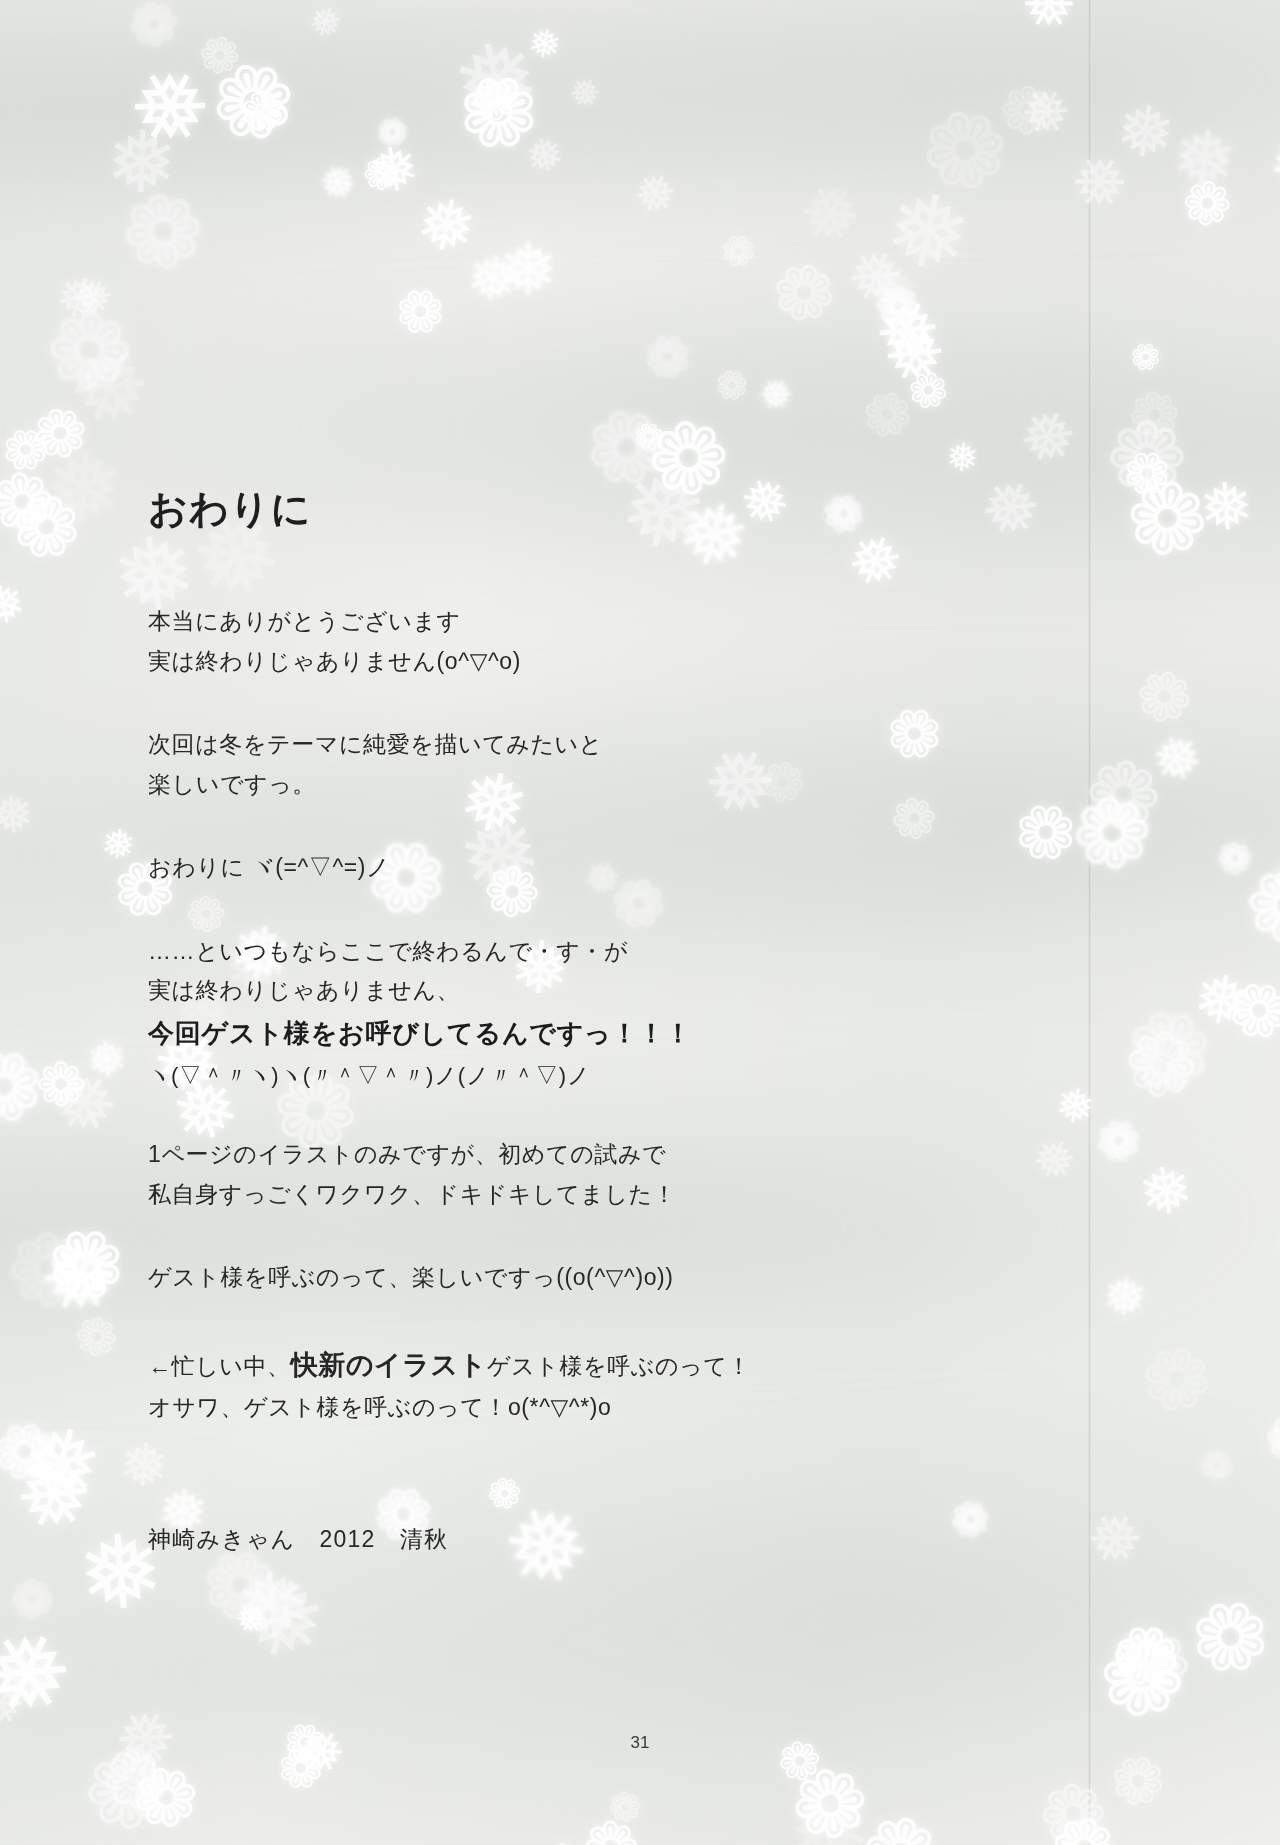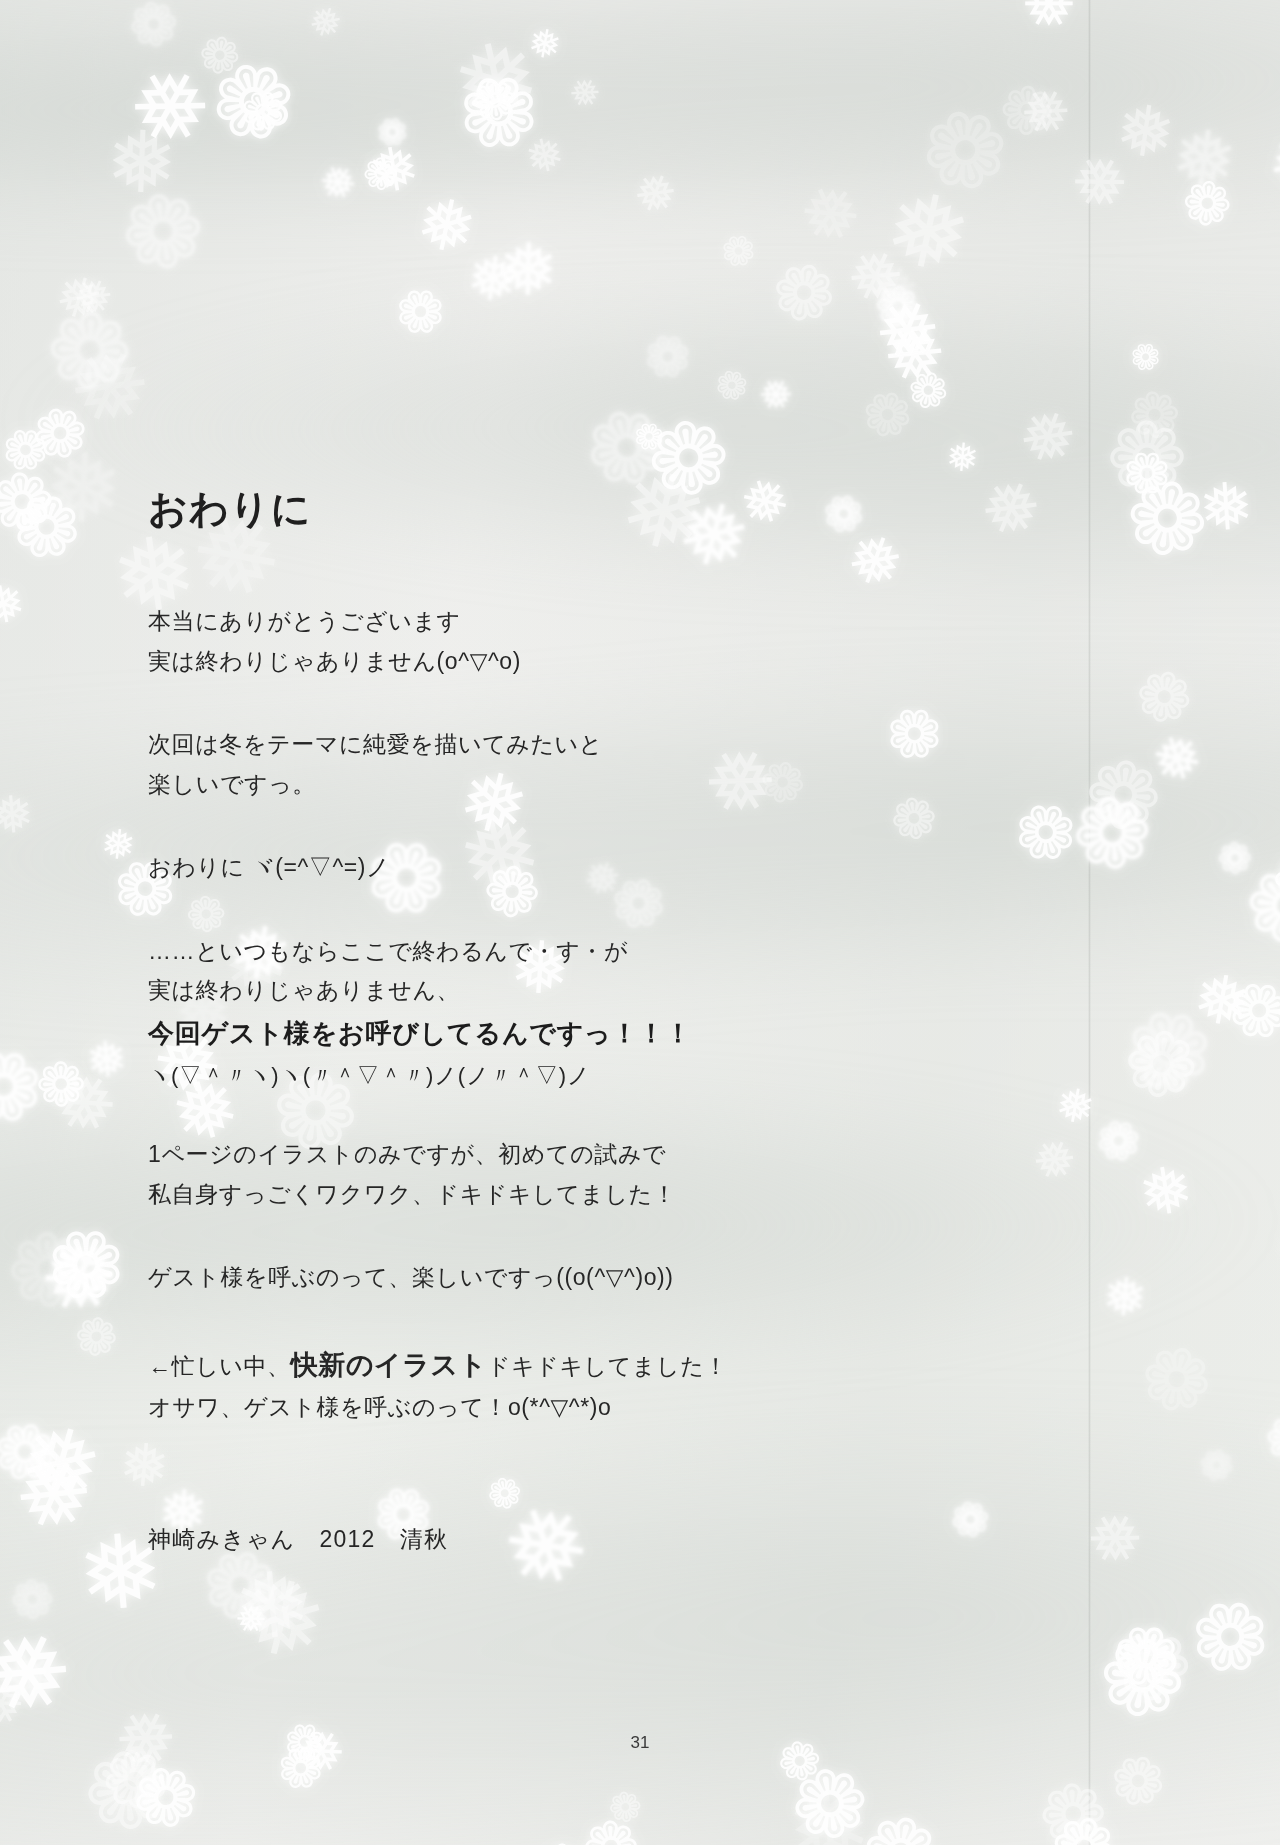--- a/index.html
+++ b/index.html
@@ -305,18 +305,18 @@
   <p class="para"><span>次回は冬をテーマに純愛を描いてみたいと</span><br><span>楽しいですっ。</span></p>
 
   <p class="para"><span>おわりに ヾ(=^▽^=)ノ</span></p>
 
   <p class="para tight"><span>……といつもならここで終わるんで・す・が</span><br><span>実は終わりじゃありません、</span><br><span class="emph">今回ゲスト様をお呼びしてるんですっ！！！</span><br><span class="kao">ヽ(▽＾〃ヽ)ヽ(〃＾▽＾〃)ノ(ノ〃＾▽)ノ</span></p>
 
   <p class="para"><span>1ページのイラストのみですが、初めての試みで</span><br><span>私自身すっごくワクワク、ドキドキしてました！</span></p>
 
   <p class="para"><span>ゲスト様を呼ぶのって、楽しいですっ((o(^▽^)o))</span></p>
 
-  <p class="para"><span class="nowrap"><span>←忙しい中、</span><span class="mixed-big">快新のイラスト</span><span>ドキドキしてました！</span></span><br><span>オサワ、ゲスト様を呼ぶのって！o(*^▽^*)o</span></p>
+  <p class="para"><span class="nowrap"><span>←忙しい中、</span><span class="mixed-big">快新のイラスト</span><span>ゲスト様を呼ぶのって！</span></span><br><span>オサワ、ゲスト様を呼ぶのって！o(*^▽^*)o</span></p>
 
   <p class="sig">神崎みきゃん　2012　清秋</p>
 </div>
 
 <div id="page-number">31</div>
 
 </body></html>

